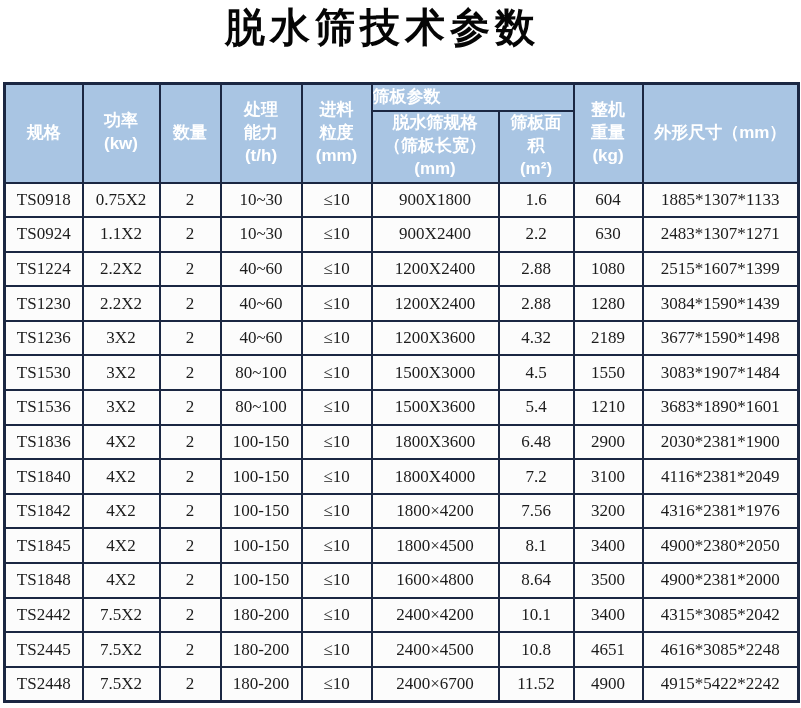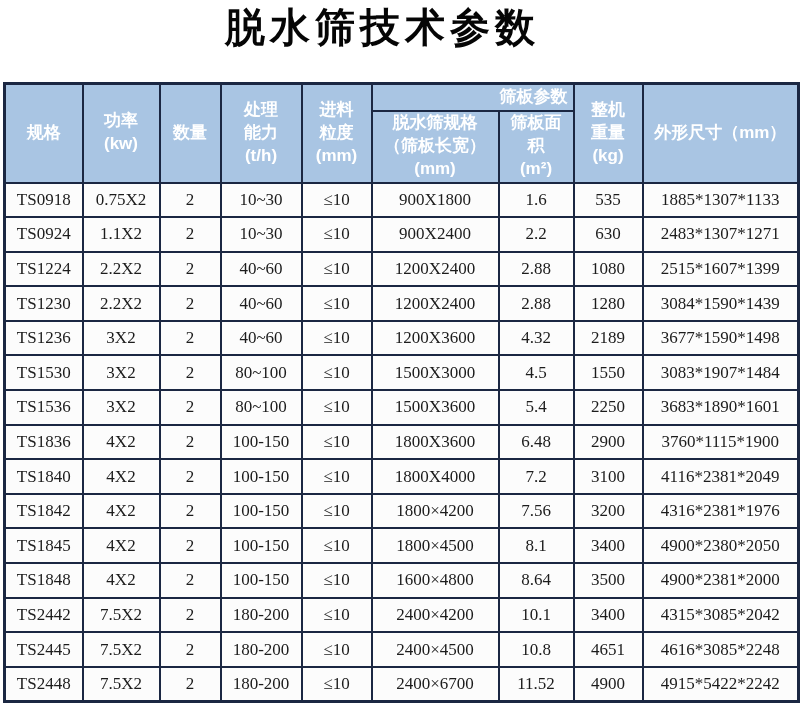--- a/index.html
+++ b/index.html
@@ -52,21 +52,21 @@
     color: #ffffff;
     font-weight: bold;
     font-size: 17px;
     line-height: 1.35;
     white-space: pre-line;
     font-family: "Liberation Sans", sans-serif;
   }
   .spec-table thead tr.group-row { height: 27px; }
   .spec-table thead tr.sub-row   { height: 72px; }
   .spec-table th.group-th {
-    text-align: right;
+    text-align: left;
     padding-right: 5px;
   }
   .spec-table tbody tr { height: 34.6px; }
   .spec-table td {
     background: #fcfcfc;
     color: #1c1c1c;
     font-size: 17px;
     font-family: "Liberation Serif", serif;
     white-space: nowrap;
   }
@@ -119,21 +119,21 @@
     </thead>
     <tbody>
         <tr>
           <td>TS0918</td>
           <td>0.75X2</td>
           <td>2</td>
           <td>10~30</td>
           <td>≤10</td>
           <td>900X1800</td>
           <td>1.6</td>
-          <td>535</td>
+          <td>604</td>
           <td>1885*1307*1133</td>
         </tr>
         <tr>
           <td>TS0924</td>
           <td>1.1X2</td>
           <td>2</td>
           <td>10~30</td>
           <td>≤10</td>
           <td>900X2400</td>
           <td>2.2</td>
@@ -185,33 +185,33 @@
           <td>3083*1907*1484</td>
         </tr>
         <tr>
           <td>TS1536</td>
           <td>3X2</td>
           <td>2</td>
           <td>80~100</td>
           <td>≤10</td>
           <td>1500X3600</td>
           <td>5.4</td>
-          <td>2250</td>
+          <td>1210</td>
           <td>3683*1890*1601</td>
         </tr>
         <tr>
           <td>TS1836</td>
           <td>4X2</td>
           <td>2</td>
           <td>100-150</td>
           <td>≤10</td>
           <td>1800X3600</td>
           <td>6.48</td>
           <td>2900</td>
-          <td>3760*1115*1900</td>
+          <td>2030*2381*1900</td>
         </tr>
         <tr>
           <td>TS1840</td>
           <td>4X2</td>
           <td>2</td>
           <td>100-150</td>
           <td>≤10</td>
           <td>1800X4000</td>
           <td>7.2</td>
           <td>3100</td>

